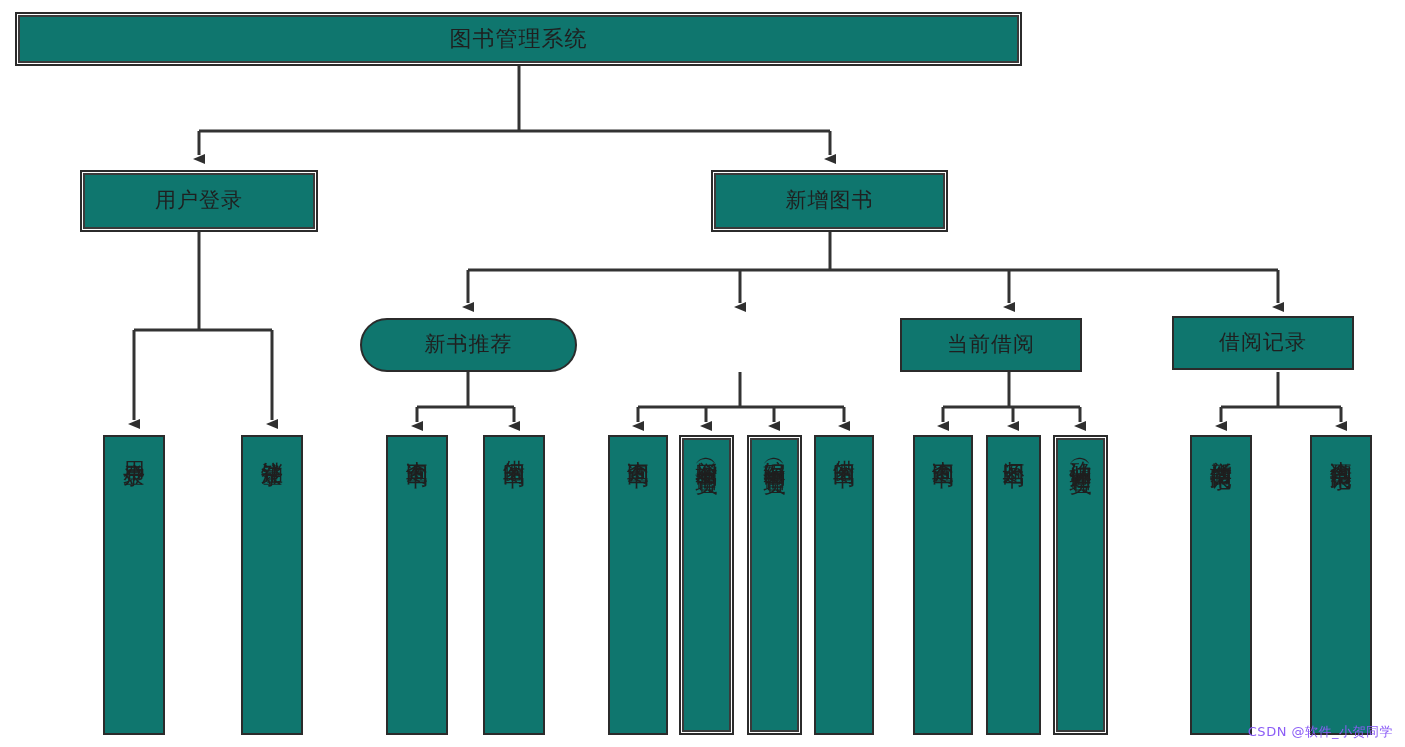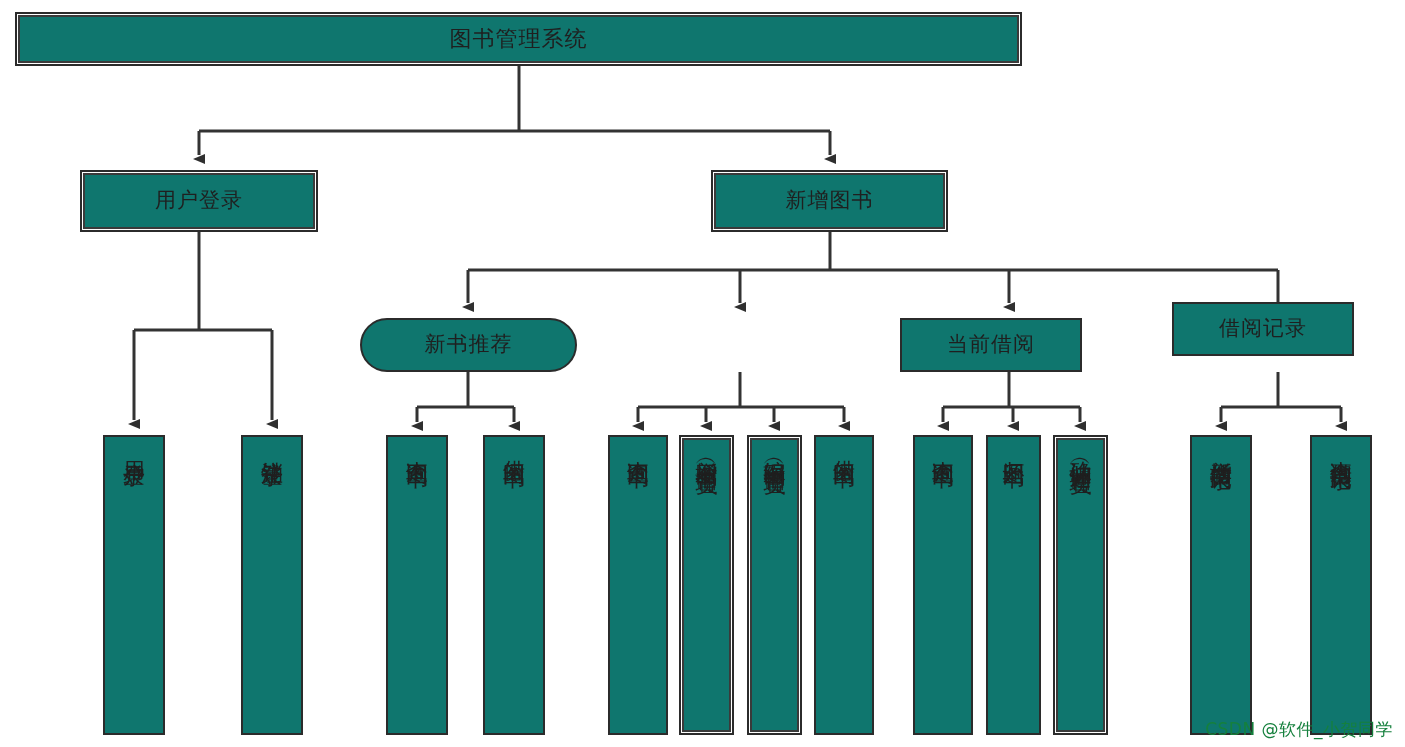--- a/index.html
+++ b/index.html
@@ -64,22 +64,22 @@
   }
   .node.h.dbl{
     box-shadow:inset 0 0 0 1px #ffffff, inset 0 0 0 3px #3a3a3a;
   }
   
   #watermark{
     position:absolute;
     right:12px;
     bottom:6px;
     z-index:5;
-    font-size:17px;
-    color:#15803d;
+    font-size:13px;
+    color:#8b5cf6;
     white-space:nowrap;
     letter-spacing:.5px;
     font-family:"DejaVu Sans","Liberation Sans",sans-serif;
   }
 </style>
 </head>
 <body>
 
 <div id="canvas">
 
@@ -147,21 +147,21 @@
 
   <div class="node h" style="left:360px;top:318px;width:217px;height:54px;border-radius:27px;">
     <span class="label">新书推荐</span>
   </div>
 
 
   <div class="node h" style="left:900px;top:318px;width:182px;height:54px;">
     <span class="label">当前借阅</span>
   </div>
 
-  <div class="node h" style="left:1172px;top:302px;width:182px;height:54px;">
+  <div class="node h" style="left:1172px;top:316px;width:182px;height:54px;">
     <span class="label">借阅记录</span>
   </div>
 
   <div class="node v" style="left:103px;top:435px;width:62px;height:300px;">
     <span class="label">用户登录</span>
   </div>
   <div class="node v" style="left:241px;top:435px;width:62px;height:300px;">
     <span class="label">注销登录</span>
   </div>
 

